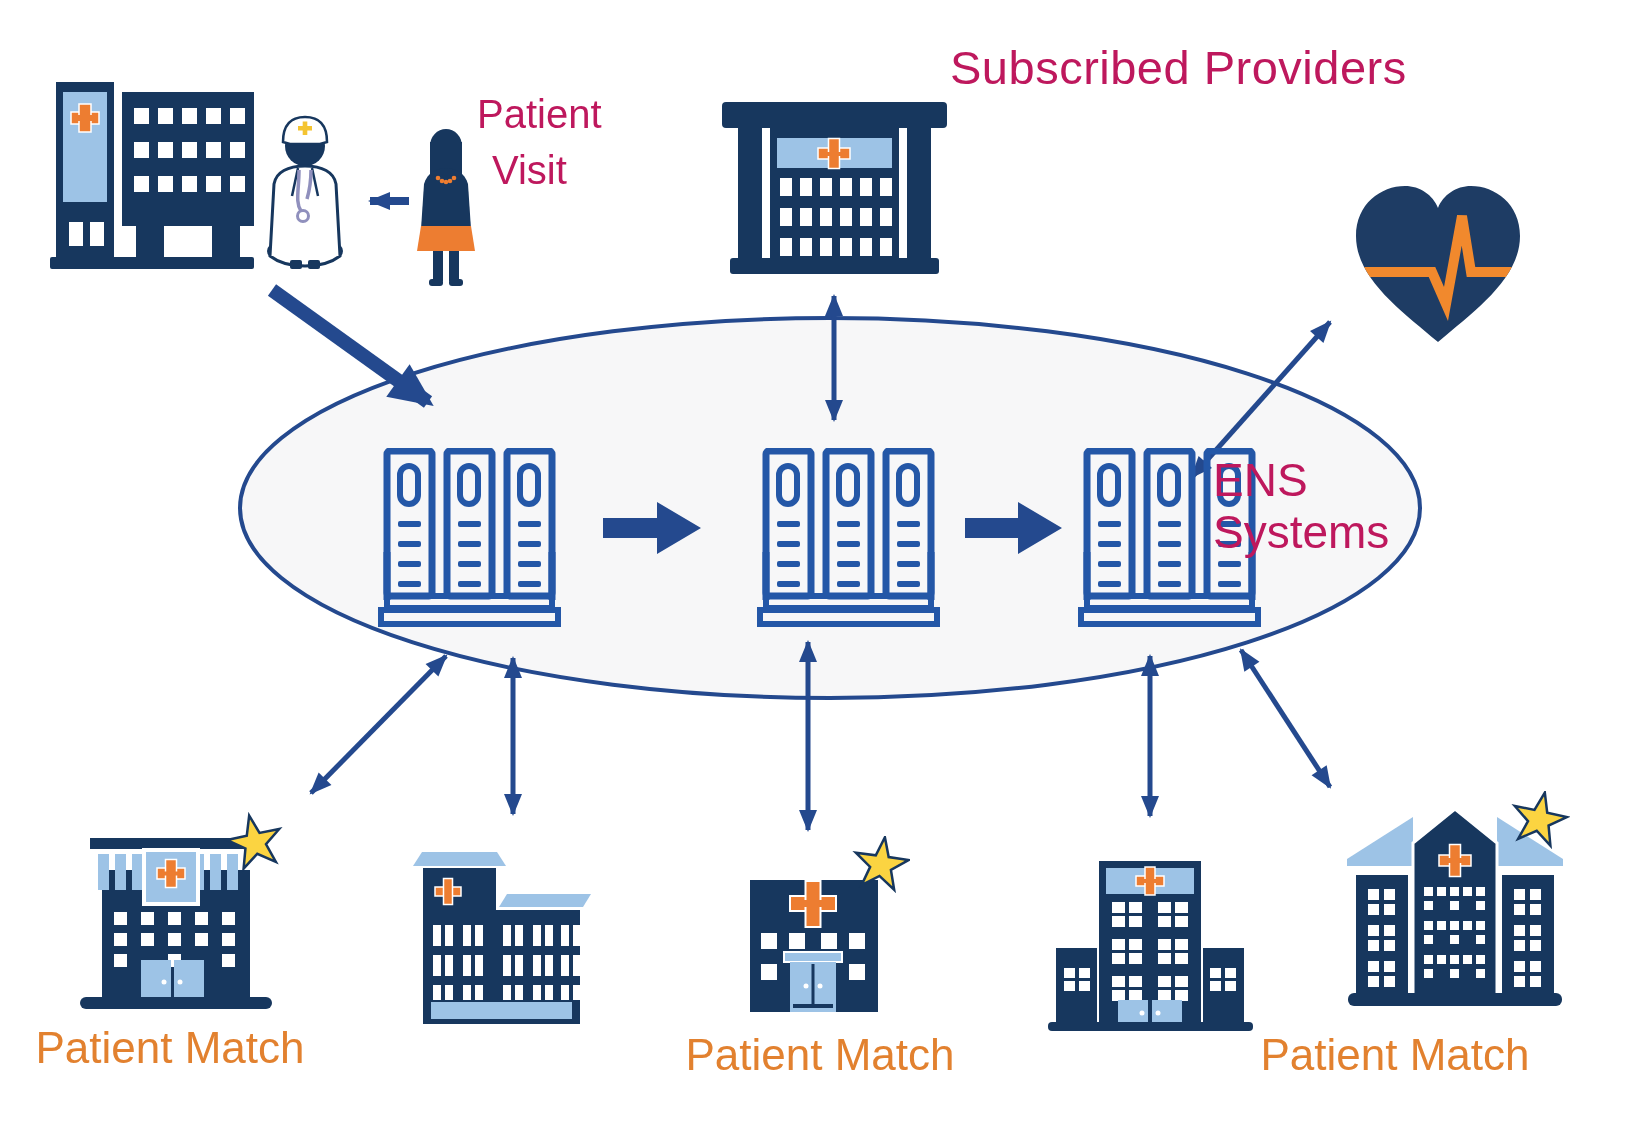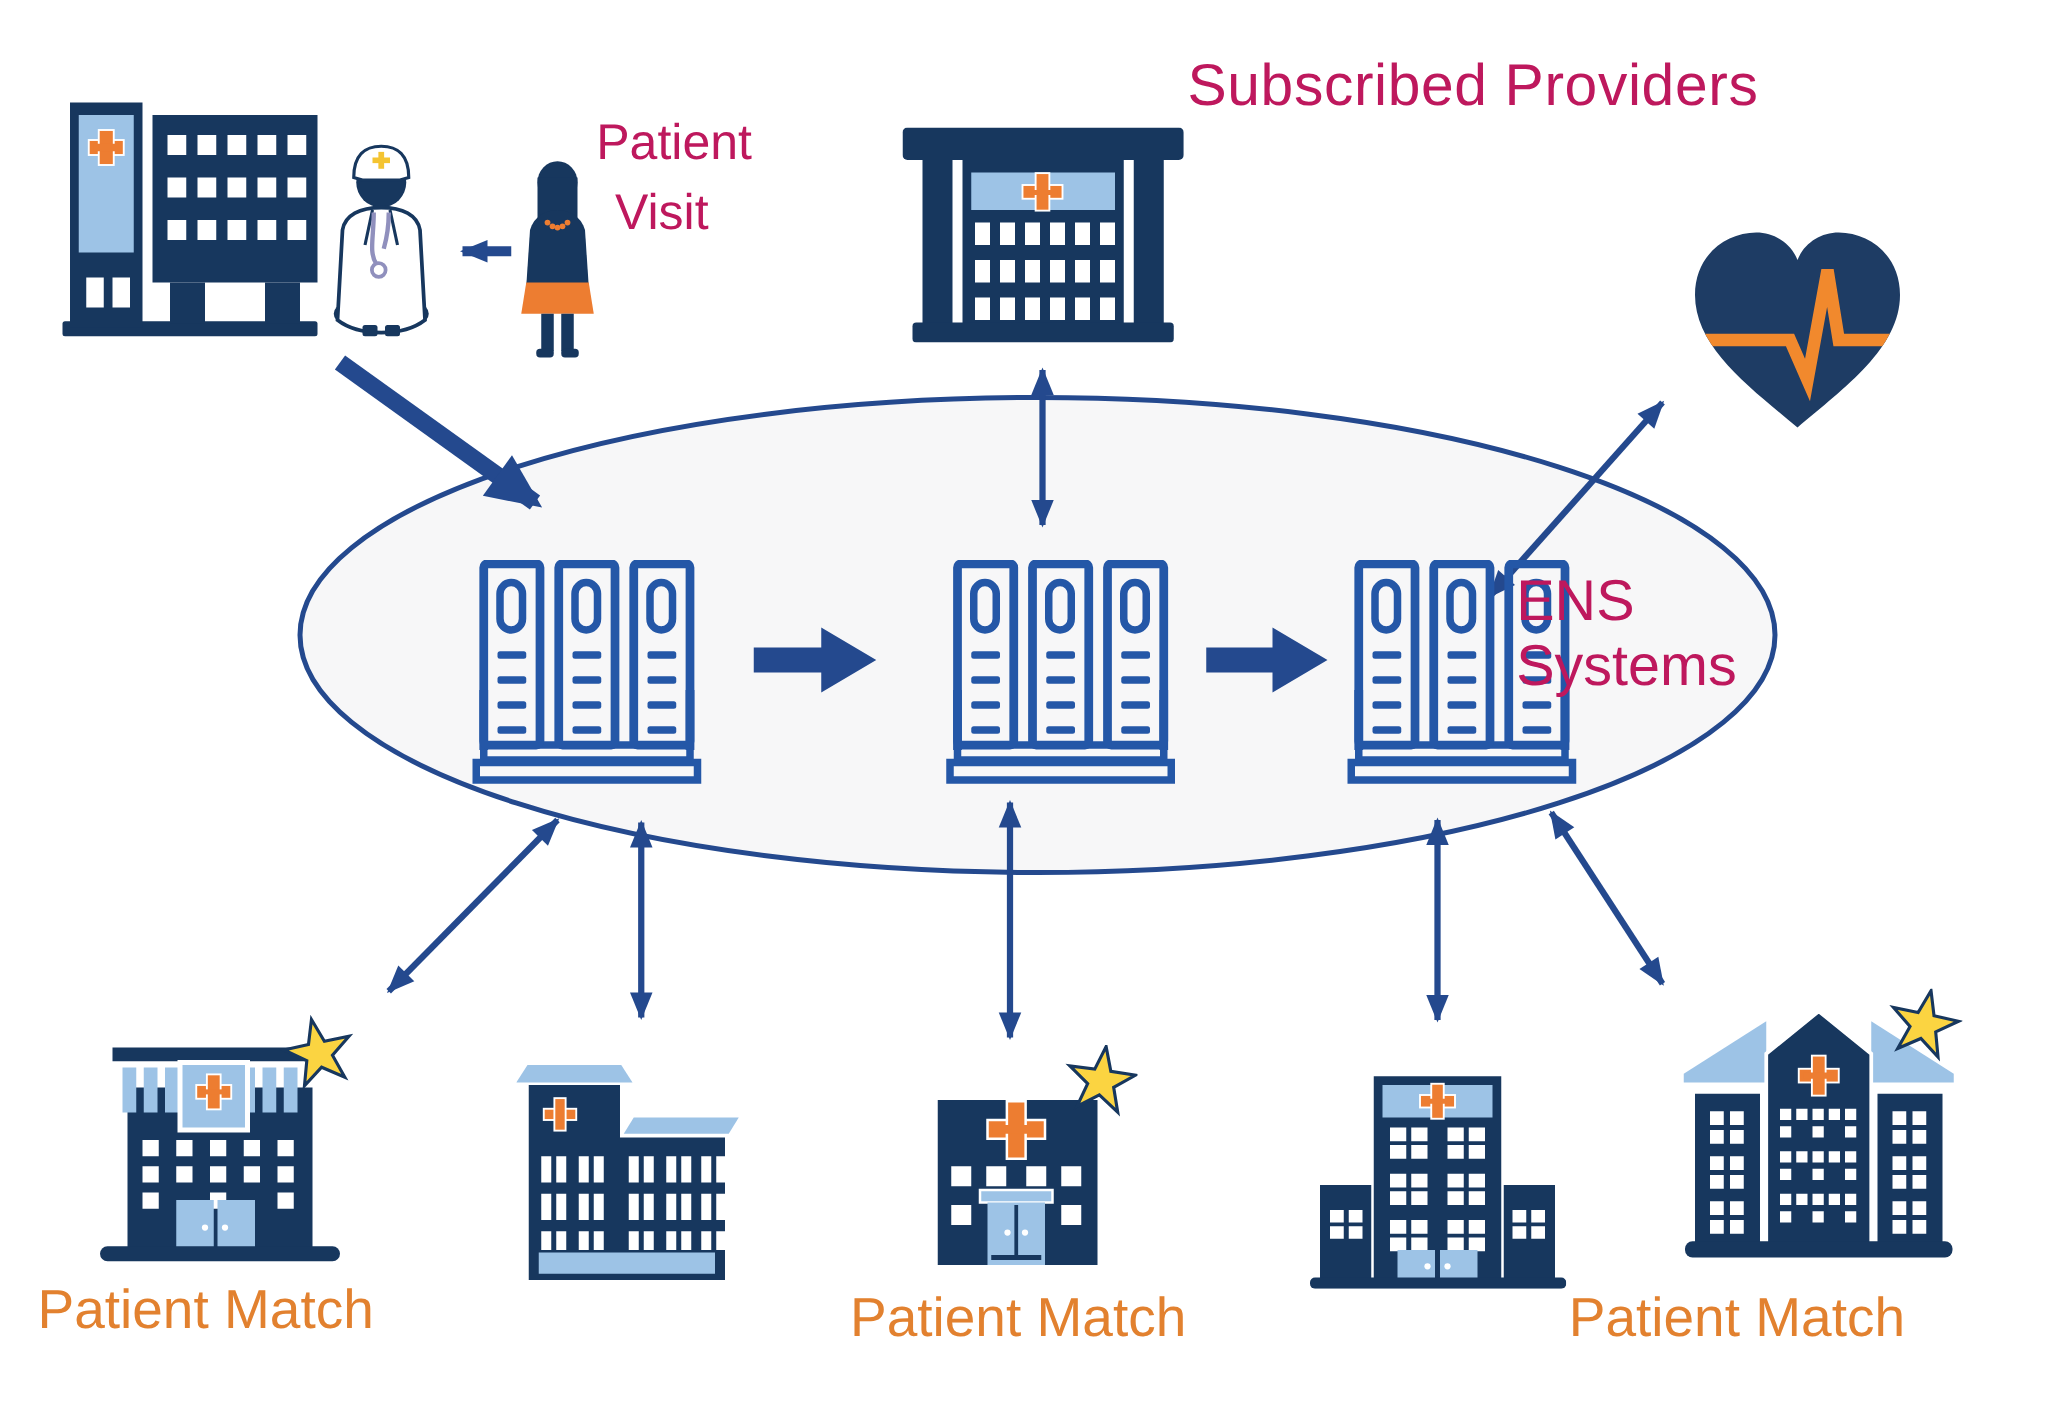--- a/index.html
+++ b/index.html
@@ -2,21 +2,21 @@
 <html><head>
 <meta charset="utf-8">
 <style>
   html,body{margin:0;padding:0;background:#ffffff;}
   .canvas{
     position:relative;width:1636px;height:1138px;background:#ffffff;overflow:hidden;
     font-family:"Liberation Sans", sans-serif;
   }
   .abs{position:absolute;}
   .label{color:#be185d;white-space:nowrap;line-height:1.12;}
-  .label-orange{color:#e2812f;white-space:nowrap;text-align:left;}
+  .label-orange{color:#e2812f;white-space:nowrap;text-align:center;}
   .t-title{font-size:47px;letter-spacing:0.5px;}
   .t-visit{font-size:40px;}
   .t-ens-msg{font-size:42px;}
   .t-ens-sys{font-size:46px;}
   .t-match{font-size:44px;}
   svg{display:block;}
   .overlay{position:absolute;left:0;top:0;z-index:1;}
   .icon{z-index:2;}
   .txt{z-index:3;}
 </style>

